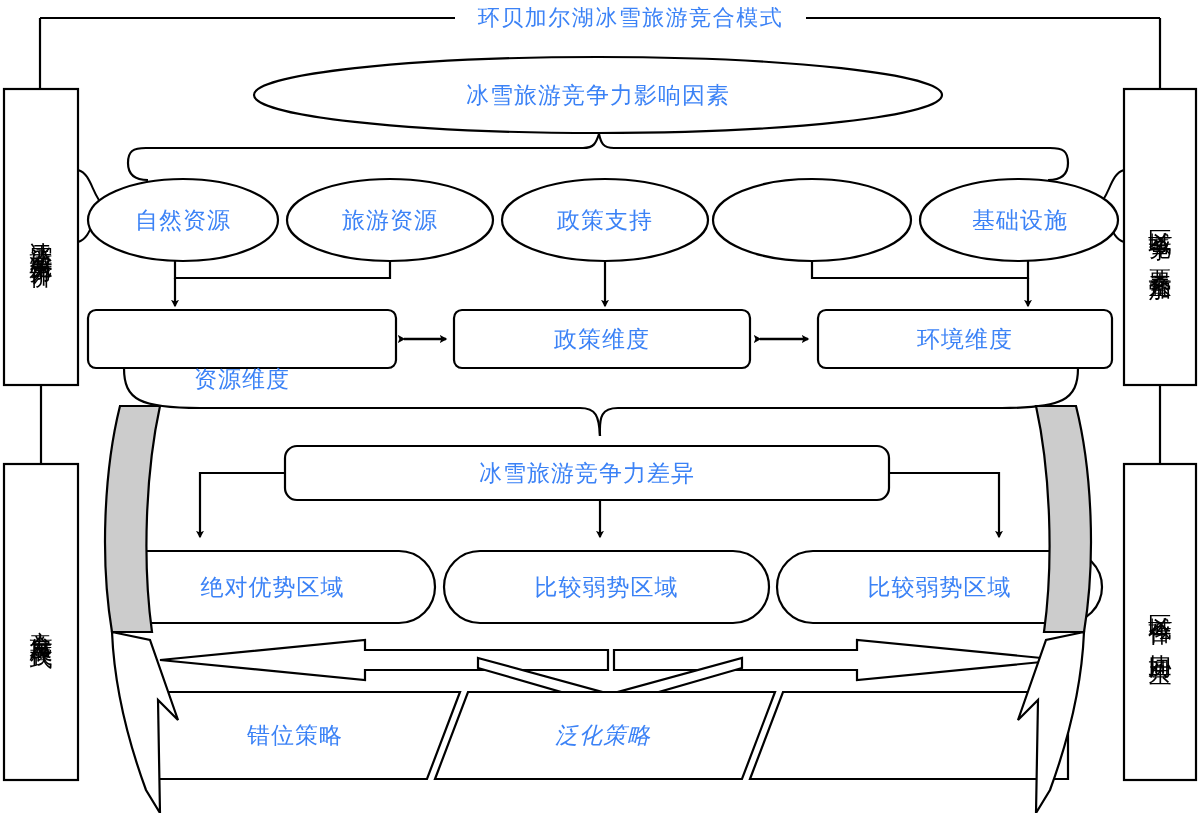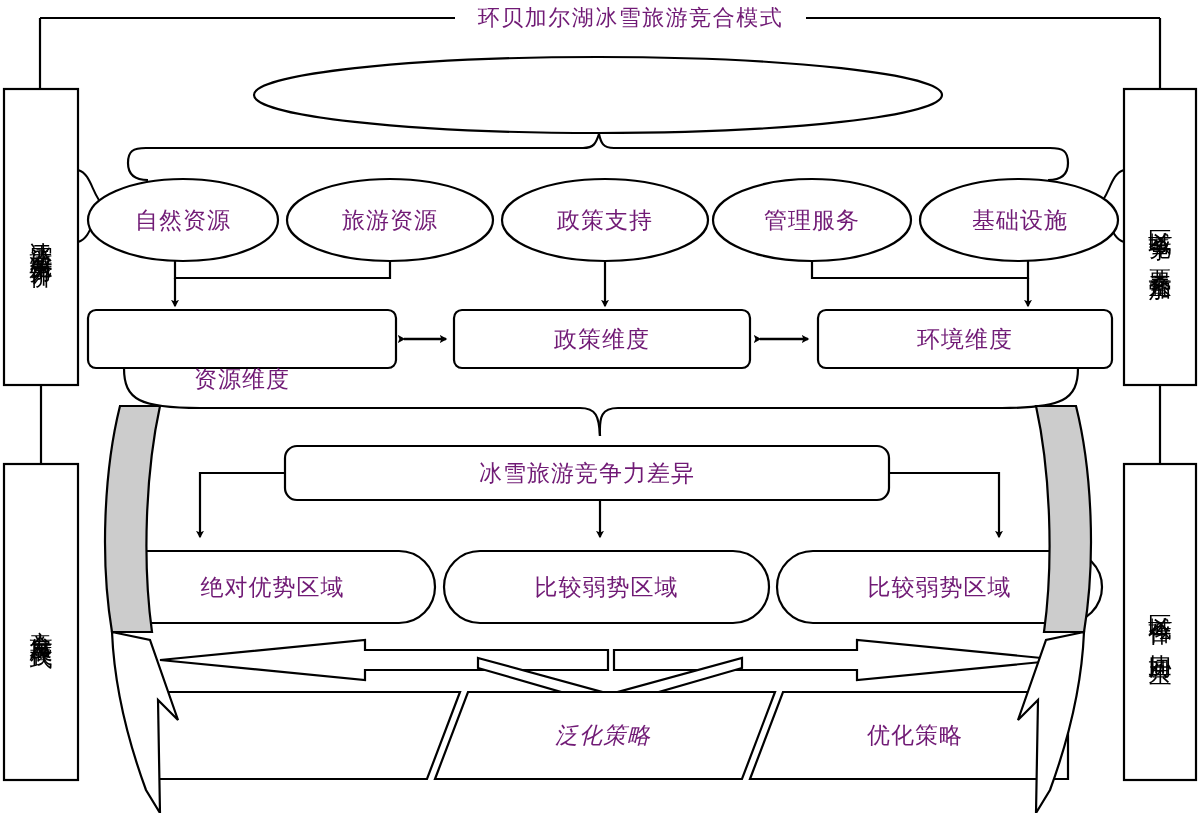--- a/index.html
+++ b/index.html
@@ -1,21 +1,21 @@
 <!DOCTYPE html>
 <html><head>
 <meta charset="utf-8">
 <style>
   html,body{margin:0;padding:0;background:#ffffff;}
   body{font-family:"Liberation Serif","DejaVu Serif",serif;}
   #canvas{position:relative;width:1200px;height:813px;background:#fff;overflow:hidden;}
   #svg-layer{position:absolute;left:0;top:0;width:1200px;height:813px;}
 
   .lbl{position:absolute;display:flex;align-items:center;justify-content:center;
-       text-align:center;color:#701a75;pointer-events:none;}
+       text-align:center;color:#3b82f6;pointer-events:none;}
   .h-lbl{font-size:23px;letter-spacing:1px;}
   .title-lbl{font-size:22px;letter-spacing:1.5px;background:#fff;padding:0 8px;}
 
   
   .v-lbl{position:absolute;display:flex;align-items:center;justify-content:center;
          writing-mode:vertical-rl;text-orientation:upright;
          font-size:23px;letter-spacing:3px;color:#000;pointer-events:none;}
 </style>
 </head>
 <body>
@@ -134,39 +134,39 @@
       <path d="M112,632 C114,680 124,730 146,790 L160,813 L158,700 L178,720 L150,640 Z" fill="#ffffff"></path>
 
       <path d="M1076,406 C1092,470 1096,560 1084,632 L1044,632 C1054,560 1050,470 1036,406 Z" fill="#cccccc"></path>
 
       <path d="M1084,632 C1082,680 1072,730 1050,790 L1036,813 L1038,700 L1018,720 L1046,640 Z" fill="#ffffff"></path>
     </g>
   </svg>
 
   <div class="lbl title-lbl" style="left:455px;top:4px;width:335px;height:28px;">环贝加尔湖冰雪旅游竞合模式</div>
 
+  <div class="lbl h-lbl" style="left:254px;top:76px;width:688px;height:38px;">冰雪旅游竞争力影响因素</div>
 
   <div class="lbl h-lbl" style="left:88px;top:201px;width:190px;height:38px;font-family:Liberation Mono, monospace;">自然资源</div>
   <div class="lbl h-lbl" style="left:287px;top:201px;width:206px;height:38px;">旅游资源</div>
   <div class="lbl h-lbl" style="left:502px;top:201px;width:206px;height:38px;">政策支持</div>
-  <div class="lbl h-lbl" style="left:713px;top:201px;width:198px;height:38px;">管理服务</div>
   <div class="lbl h-lbl" style="left:920px;top:201px;width:200px;height:38px;">基础设施</div>
 
   <div class="lbl h-lbl" style="left:88px;top:320px;width:308px;height:38px;margin-top:40px;">资源维度</div>
   <div class="lbl h-lbl" style="left:454px;top:320px;width:296px;height:38px;">政策维度</div>
   <div class="lbl h-lbl" style="left:818px;top:320px;width:294px;height:38px;">环境维度</div>
 
   <div class="lbl h-lbl" style="left:285px;top:454px;width:604px;height:38px;">冰雪旅游竞争力差异</div>
 
   <div class="lbl h-lbl" style="left:110px;top:568px;width:325px;height:38px;">绝对优势区域</div>
   <div class="lbl h-lbl" style="left:444px;top:568px;width:325px;height:38px;">比较弱势区域</div>
   <div class="lbl h-lbl" style="left:777px;top:568px;width:325px;height:38px;">比较弱势区域</div>
 
+  <div class="lbl h-lbl" style="left:150px;top:716px;width:290px;height:38px;">错位策略</div>
   <div class="lbl h-lbl" style="left:458px;top:716px;width:290px;height:38px;font-style:italic;">泛化策略</div>
-  <div class="lbl h-lbl" style="left:770px;top:716px;width:290px;height:38px;">优化策略</div>
 
   <div class="v-lbl" style="left:4px;top:89px;width:74px;height:296px;">冰雪旅游竞争力评价</div>
   <div class="v-lbl" style="left:4px;top:464px;width:74px;height:316px;">竞合发展模式</div>
 
   <div class="v-lbl" style="left:1124px;top:89px;width:72px;height:296px;">区域竞争—要素叠加</div>
   <div class="v-lbl" style="left:1124px;top:464px;width:72px;height:316px;">区域合作—协同共生</div>
 
 </div>
 
 </body></html>

